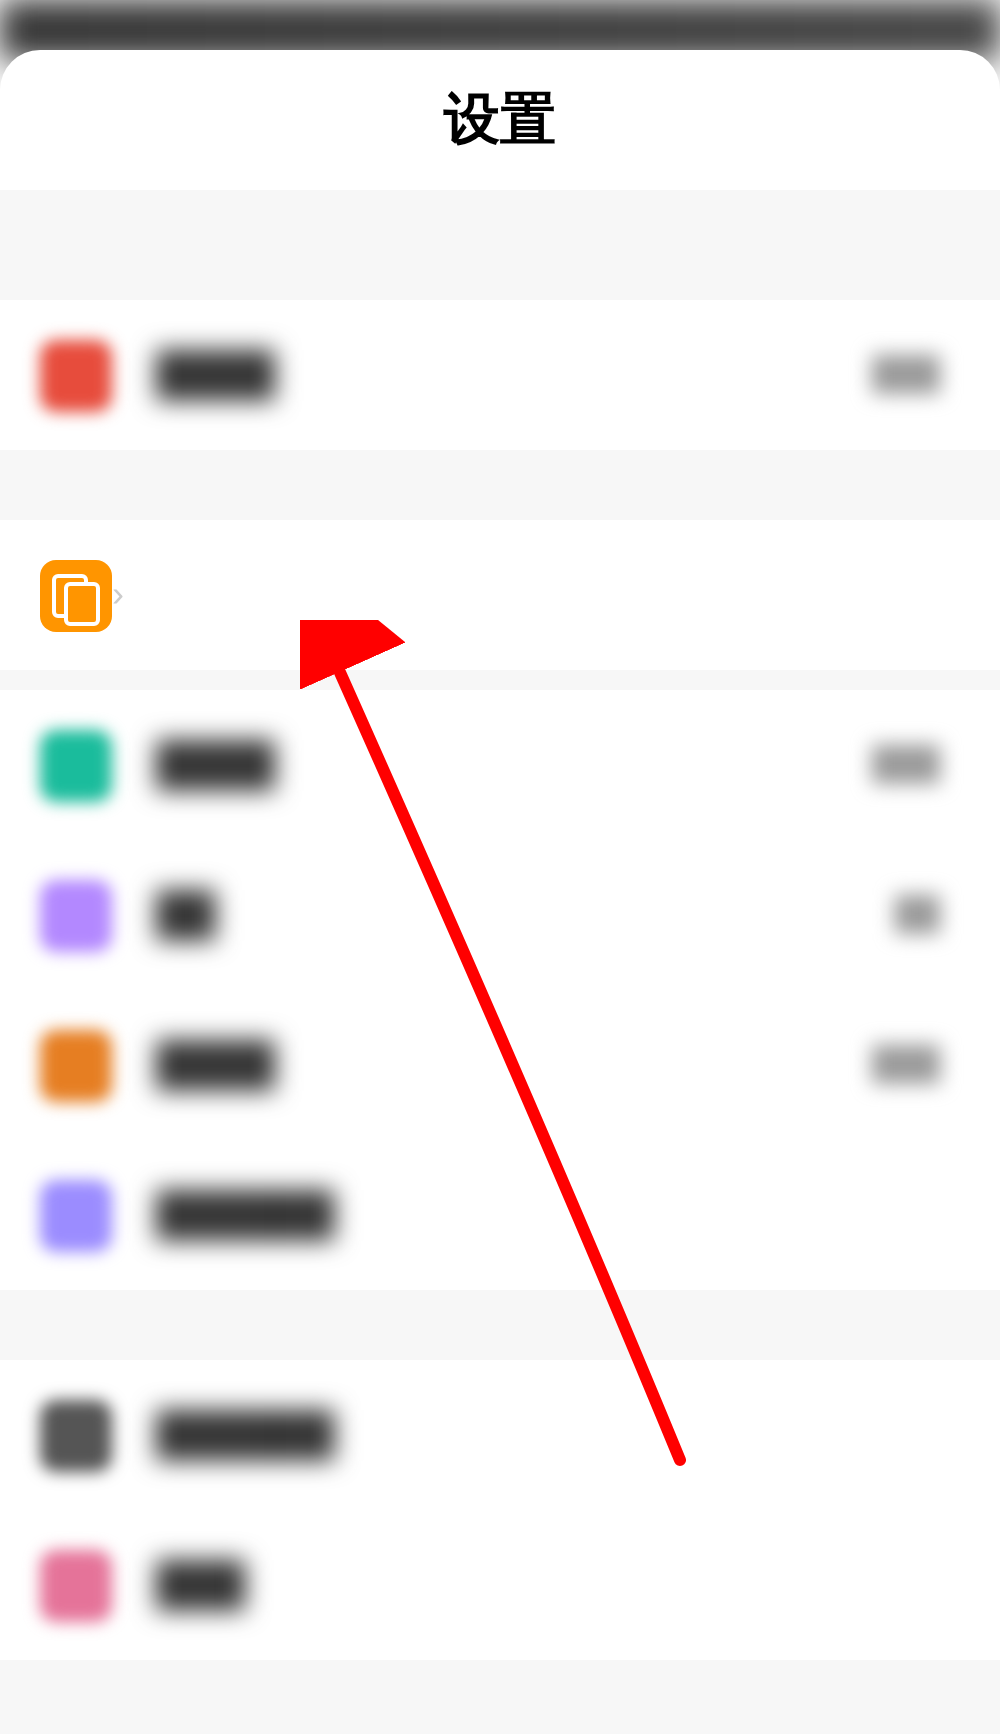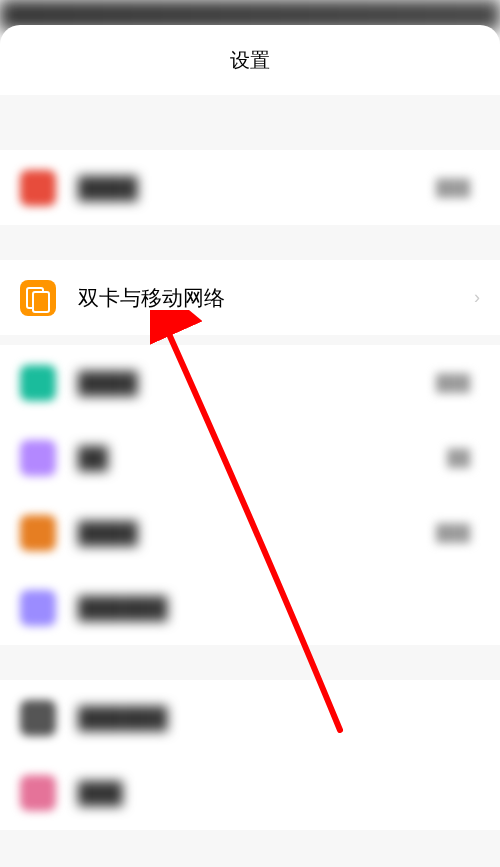--- a/index.html
+++ b/index.html
@@ -26,22 +26,22 @@
       align-items: center;
       justify-content: center;
       background: #fff;
       border-top-left-radius: 20px;
       border-top-right-radius: 20px;
       margin-top: -5px;
       position: relative;
       z-index: 2;
     }
     .header-title {
-      font-size: 20px;
-      font-weight: 400;
+      font-size: 28px;
+      font-weight: 700;
       color: #000;
     }
     .list {
       margin-top: 20px;
     }
     .item {
       height: 75px;
       display: flex;
       align-items: center;
       padding: 0 20px;
@@ -145,21 +145,20 @@
   <div class="item blur-row">
     <div class="item-icon ic-red"></div>
     <div class="item-label blurred">████</div>
     <div class="item-value blurred">███</div>
   </div>
 
   <div class="gap"></div>
 
   <div class="item">
     <div class="item-icon sim-icon"></div>
-    <div class="item-label">双卡与移动网络</div>
     <span class="chevron">›</span>
   </div>
 
   <div class="gap-sm"></div>
 
   <div class="item blur-row">
     <div class="item-icon ic-teal"></div>
     <div class="item-label blurred">████</div>
     <div class="item-value blurred">███</div>
   </div>

